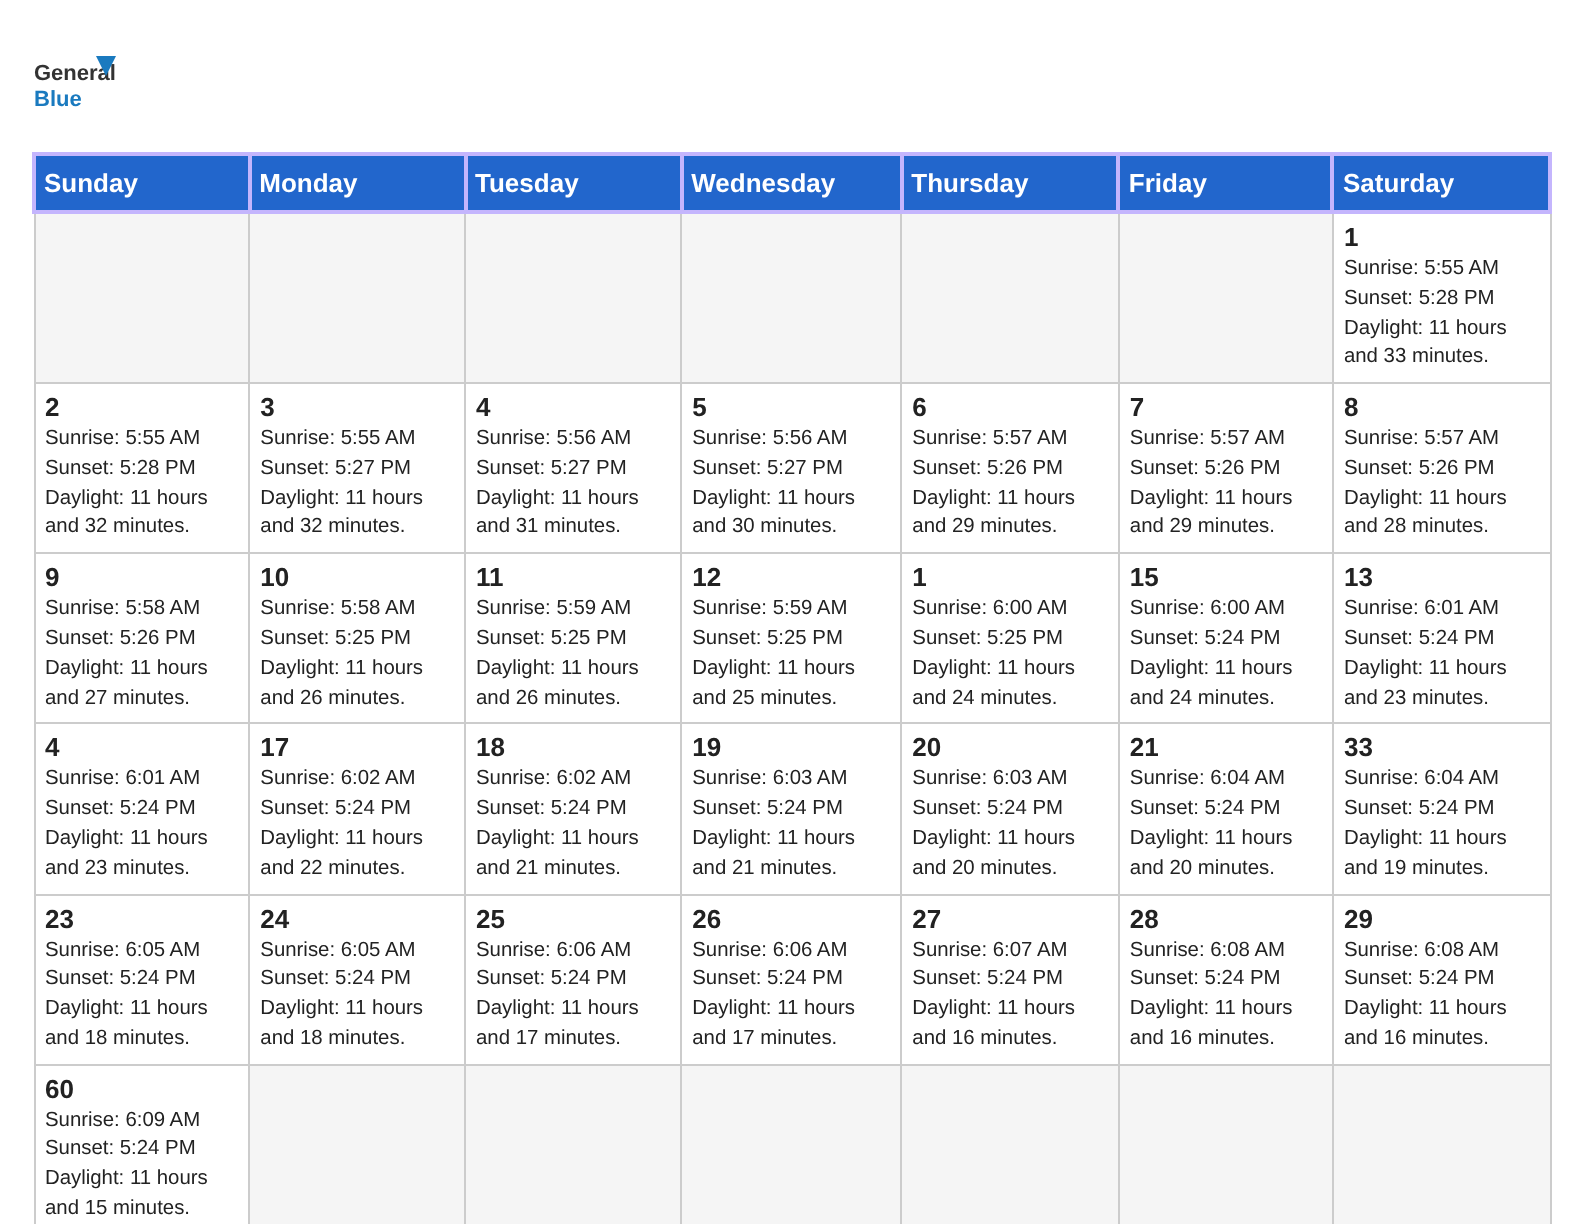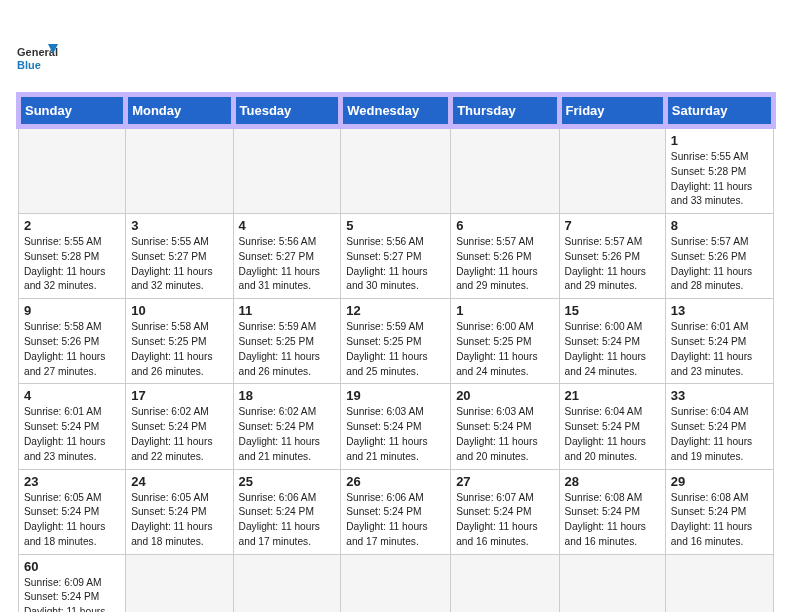--- a/index.html
+++ b/index.html
@@ -13,21 +13,21 @@
     .header-section {
       display: flex;
       justify-content: space-between;
       align-items: flex-start;
       margin-bottom: 10px;
     }
     .logo {
       display: flex;
       align-items: center;
       gap: 4px;
-      margin-top: 24px;
+      margin-top: 8px;
     }
     .title-block {
       text-align: right;
     }
     .month-title {
       font-size: 36px;
       font-weight: bold;
       color: #222;
       line-height: 1.1;
     }
@@ -41,21 +41,21 @@
       border-collapse: collapse;
       border: 1px solid #ccc;
     }
     .calendar th {
       background-color: #2266cc;
       color: #fff;
       font-size: 13px;
       font-weight: bold;
       padding: 6px 4px;
       text-align: left;
-      border: 5px solid #c4b5fd;
+      border: 2px solid #c4b5fd;
     }
     .calendar td {
       vertical-align: top;
       border: 1px solid #ccc;
       padding: 4px 5px;
       width: 113px;
       min-height: 80px;
       background: #fff;
       font-size: 10.5px;
       color: #222;

